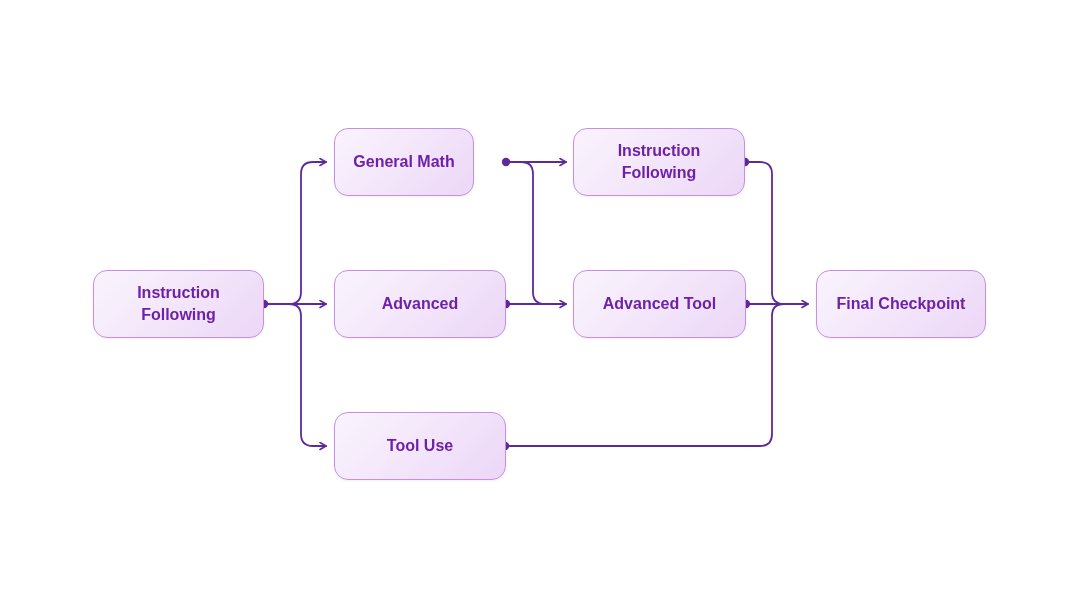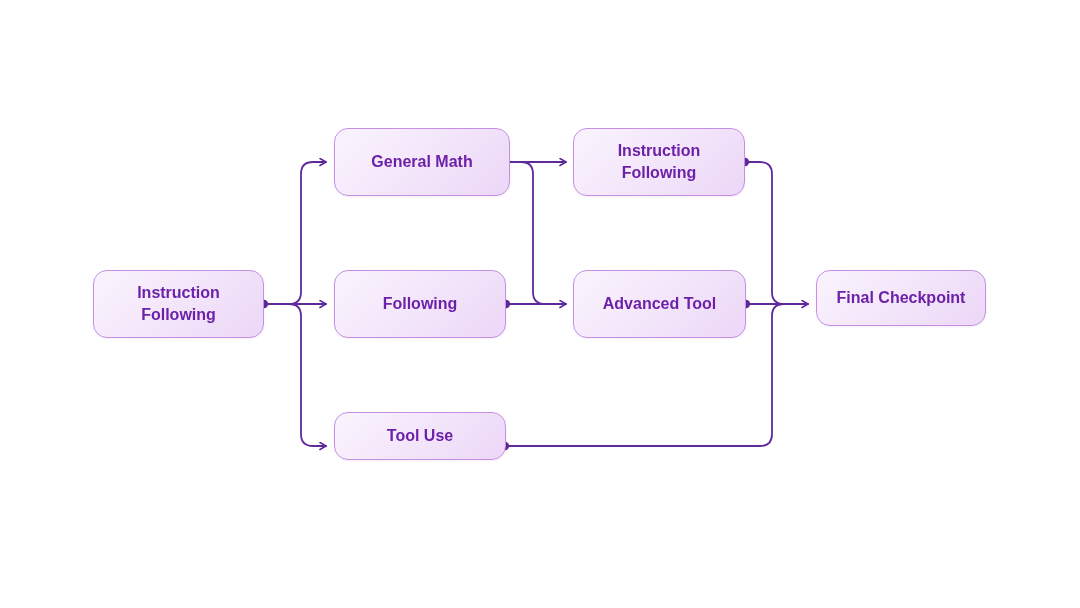--- a/index.html
+++ b/index.html
@@ -39,26 +39,26 @@
     background:linear-gradient(135deg,var(--node-fill-light) 0%,var(--node-fill-dark) 100%);
     border:1px solid var(--node-border);
     border-radius:14px;
     color:var(--node-text);
     font-size:16px;font-weight:bold;line-height:1.35;
     text-align:center;
     box-shadow:0 1px 2px rgba(109,33,168,0.08);
     cursor:default;
   }
   .node-if1{left:93px;top:270px;width:171px;height:68px;}
-  .node-general-math{left:334px;top:128px;width:176px;height:68px;}
+  .node-general-math{left:334px;top:128px;width:140px;height:68px;}
   .node-if2{left:573px;top:128px;width:172px;height:68px;}
   .node-reasoning{left:334px;top:270px;width:172px;height:68px;}
   .node-advanced-math{left:573px;top:270px;width:173px;height:68px;}
-  .node-tool-use{left:334px;top:412px;width:172px;height:48px;}
-  .node-final-checkpoint{left:816px;top:270px;width:170px;height:56px;}
+  .node-tool-use{left:334px;top:412px;width:172px;height:68px;}
+  .node-final-checkpoint{left:816px;top:270px;width:170px;height:68px;}
 </style>
 </head>
 <body>
 
 <div class="canvas">
 
   <svg class="edges" viewBox="0 0 1080 608" xmlns="http://www.w3.org/2000/svg">
     <defs>
       <marker id="arrow" viewBox="0 0 9 9" refX="7.5" refY="4.5" markerWidth="9" markerHeight="9" markerUnits="userSpaceOnUse" orient="auto">
         <path class="arrowhead" d="M1.5,1 L7.5,4.5 L1.5,8"></path>
@@ -91,21 +91,21 @@
 
   <div class="node node-general-math">
     <span>General Math</span>
   </div>
 
   <div class="node node-if2">
     <span>Instruction Following</span>
   </div>
 
   <div class="node node-reasoning">
-    <span>Following</span>
+    <span>Advanced</span>
   </div>
 
   <div class="node node-advanced-math">
     <span>Advanced Tool</span>
   </div>
 
   <div class="node node-tool-use">
     <span>Tool Use</span>
   </div>
 

